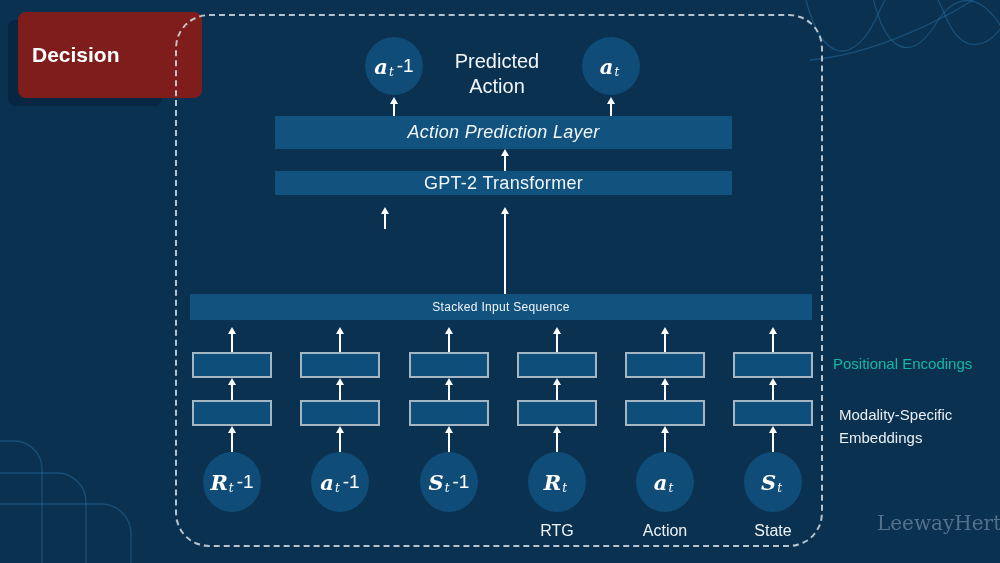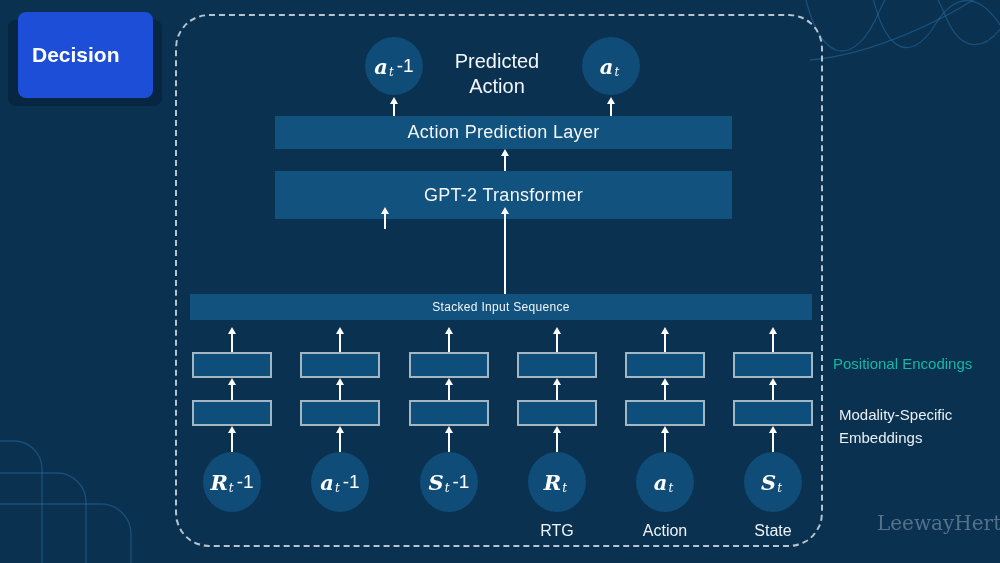--- a/index.html
+++ b/index.html
@@ -12,34 +12,34 @@
   }
   .stage{position:absolute;left:0;top:0;width:1000px;height:563px;}
 
   
   .deco{position:absolute;pointer-events:none;}
   .deco path{fill:none;stroke:#2f7ab0;stroke-opacity:.42;stroke-width:1.3;}
 
   
   .title-shadow{position:absolute;left:8px;top:20px;width:154px;height:86px;
     background:#062641;border-radius:8px;}
-  .title-box{position:absolute;left:18px;top:12px;width:135px;height:86px;
-    background:#1d4ed8;border-radius:8px;display:flex;flex-direction:column;
+  .title-box{position:absolute;left:18px;top:12px;width:184px;height:86px;
+    background:#7f1d1d;border-radius:8px;display:flex;flex-direction:column;
     justify-content:center;padding-left:14px;box-sizing:border-box;
     font-weight:bold;font-size:21px;line-height:1.4;color:#ffffff;}
 
   
   .frame{position:absolute;left:175px;top:14px;width:648px;height:533px;
     border:2px dashed rgba(213,222,230,.85);border-radius:34px;box-sizing:border-box;}
 
   
   .bar{position:absolute;background:#11527e;display:flex;align-items:center;
     justify-content:center;font-size:18px;color:#f2f6fa;letter-spacing:.3px;}
-  .bar-apl{left:275px;top:116px;width:457px;height:33px;}
-  .bar-gpt{left:275px;top:171px;width:457px;height:48px;}
+  .bar-apl{left:275px;top:116px;width:457px;height:33px;font-style:italic;}
+  .bar-gpt{left:275px;top:171px;width:457px;height:24px;}
   .bar-am {left:275px;top:229px;width:222px;height:34px;}
   .bar-sis{left:190px;top:294px;width:622px;height:26px;font-size:12px;text-align:right;}
 
   
   .circle{position:absolute;width:58px;height:58px;border-radius:50%;
     background:#0f4c77;display:flex;align-items:center;justify-content:center;}
   .sym{font-family:"DejaVu Serif", serif;font-style:italic;font-weight:bold;
     font-size:21px;color:#fff;}
   .sub{font-family:"DejaVu Serif", serif;font-style:italic;font-size:12px;
     color:#fff;position:relative;top:6px;margin-left:1px;}

